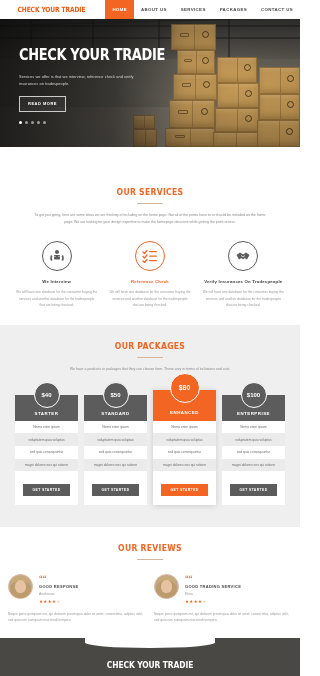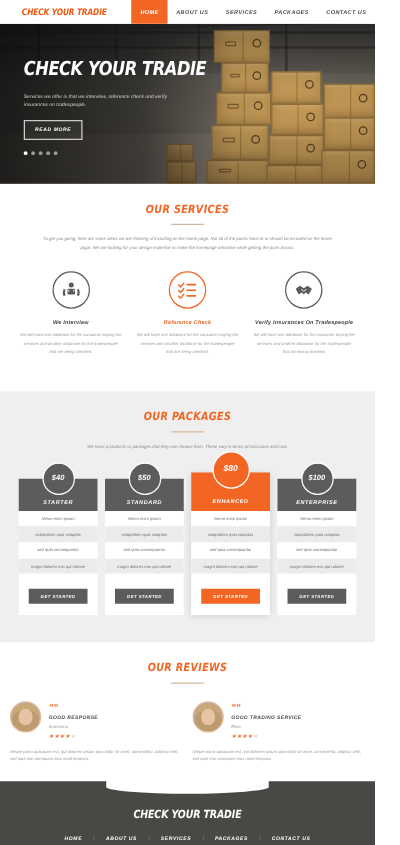--- a/index.html
+++ b/index.html
@@ -3,21 +3,21 @@
 <meta charset="utf-8">
 <style>
   * { margin:0; padding:0; box-sizing:border-box; }
   html,body { width:300px; height:676px; }
   body {
     font-family:"Liberation Sans", sans-serif;
     background:#ffffff;
     overflow:hidden;
     -webkit-font-smoothing:antialiased;
   }
-  .page { width:300px; height:676px; position:relative; overflow:hidden;font-style:italic; }
+  .page { width:300px; height:676px; position:relative; overflow:hidden; }
 
   
   .header {
     height:19px; background:#ffffff; display:flex; align-items:stretch;
     position:relative; z-index:20;
   }
   .logo {
     font-size:7.2px; font-weight:bold; color:#f05a12; letter-spacing:-0.1px;
     font-family:"DejaVu Sans Condensed","Liberation Sans",sans-serif;
     display:flex; align-items:center; padding-left:19px; flex:0 0 auto;
@@ -110,21 +110,21 @@
     font-family:"DejaVu Sans Condensed","Liberation Sans",sans-serif;
     transform:scaleX(0.95);
   }
   .sec-rule { width:26px; height:1px; background:#d7b79c; margin:6px auto 0; }
   .sec-desc {
     margin:8px auto 0; width:240px; text-align:center;
     font-size:3.5px; color:#8b8b8b; line-height:2.05;
   }
 
   
-  .services { background:#ffffff; padding:16px 0 28px; }
+  .services { background:#ffffff; padding:16px 0 16px;margin-top:24px; }
   .svc-row { display:flex; margin-top:15px; padding:0 10px; }
   .svc { flex:1; text-align:center; padding:0 4px; }
   .svc-circle {
     width:30px; height:30px; border-radius:50%;
     border:1px solid #5c5c5c; margin:0 auto;
     display:flex; align-items:center; justify-content:center;
   }
   .svc.hl .svc-circle { border-color:#f26522; }
   .svc-name {
     margin-top:8px; font-size:4.3px; font-weight:bold; color:#3d3d3d;

